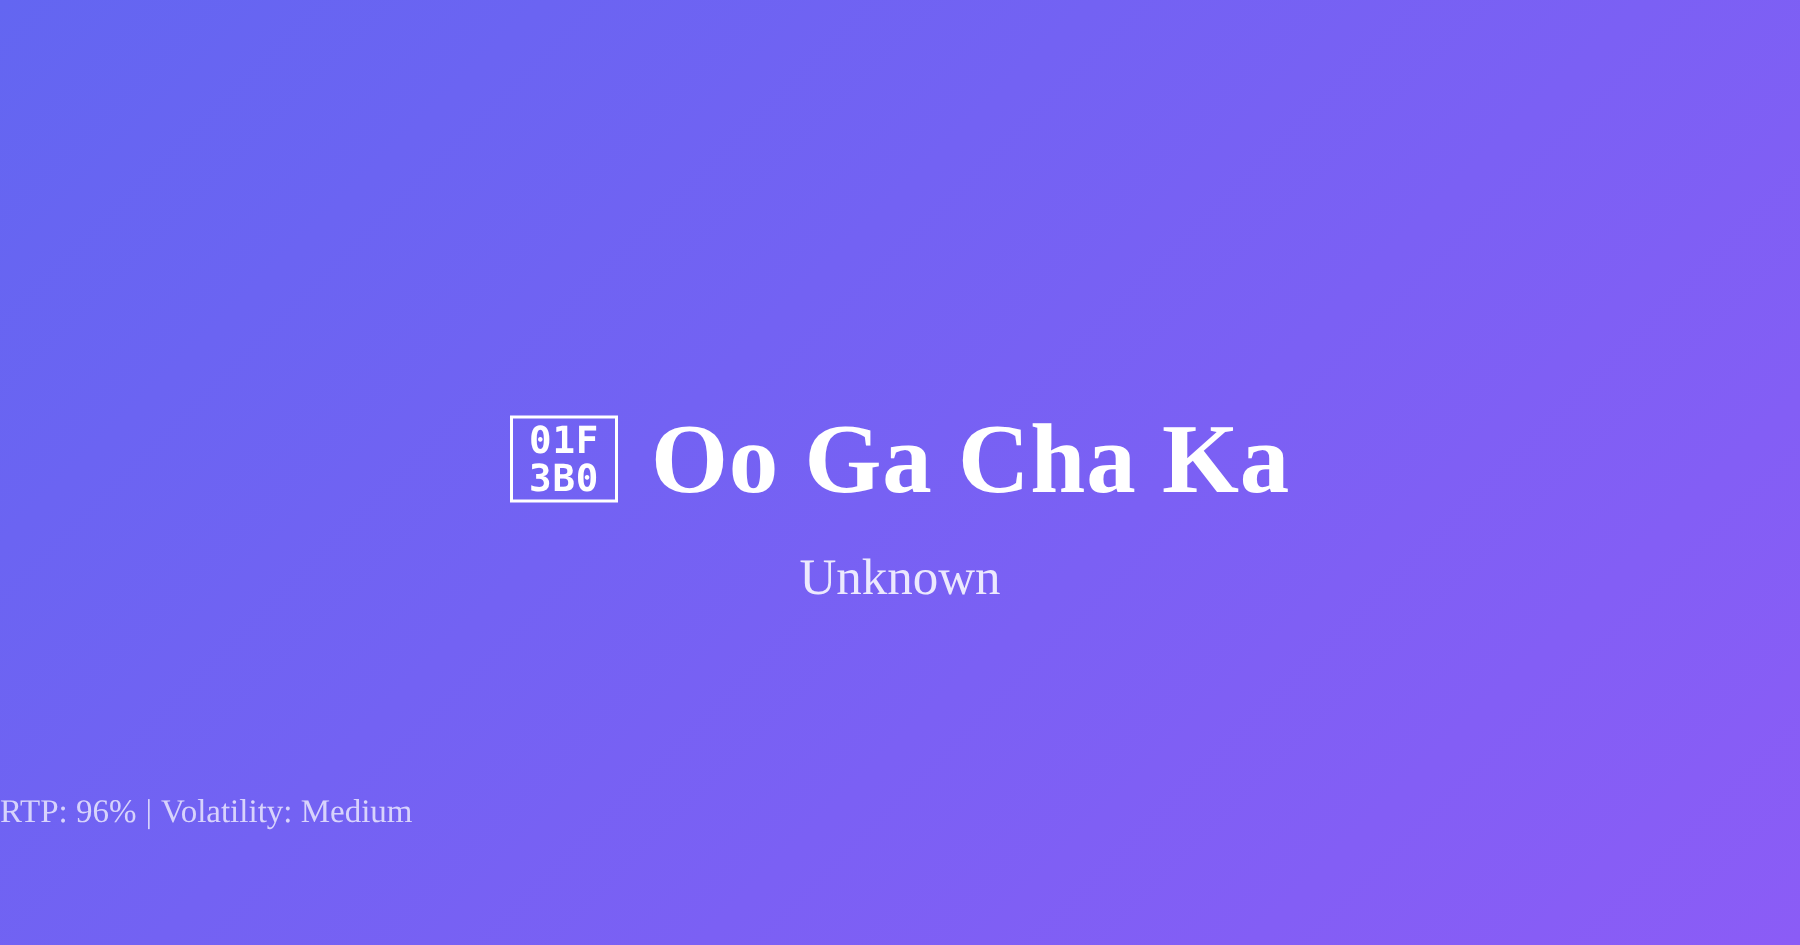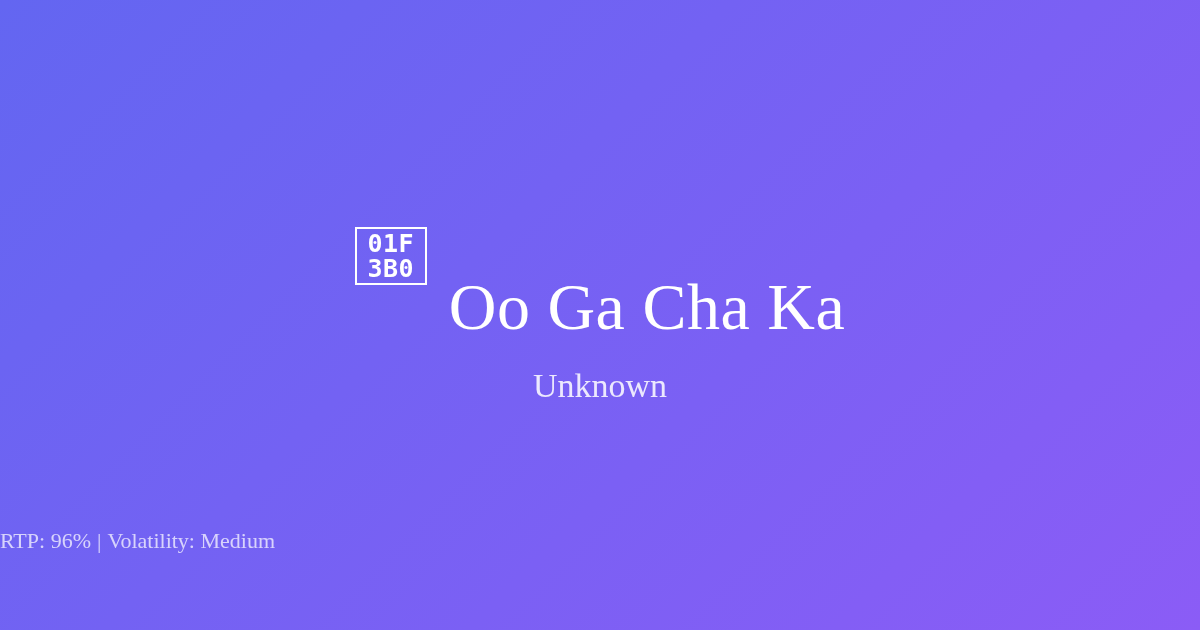--- a/index.html
+++ b/index.html
@@ -26,21 +26,21 @@
     overflow: hidden;
   }
 
   
   .title-row {
     position: absolute;
     left: 0;
     right: 0;
     top: 228px;
     display: flex;
-    align-items: flex-start;
+    align-items: center;
     justify-content: center;
     gap: 22px;
     padding: 0 40px;
     box-sizing: border-box;
   }
 
   
   .tofu-glyph {
     display: inline-flex;
     flex-direction: column;
@@ -61,21 +61,21 @@
     font-weight: 700;
     line-height: 25px;
     letter-spacing: 0.5px;
     color: #ffffff;
     white-space: pre;
   }
 
   .game-title {
     font-family: "Liberation Serif", "DejaVu Serif", serif;
     font-size: 66px;
-    font-weight: 400;
+    font-weight: 700;
     color: #ffffff;
     line-height: 1.05;
     white-space: nowrap;
     letter-spacing: 0.5px;
   }
 
   
   .game-subtitle {
     position: absolute;
     left: 0;

